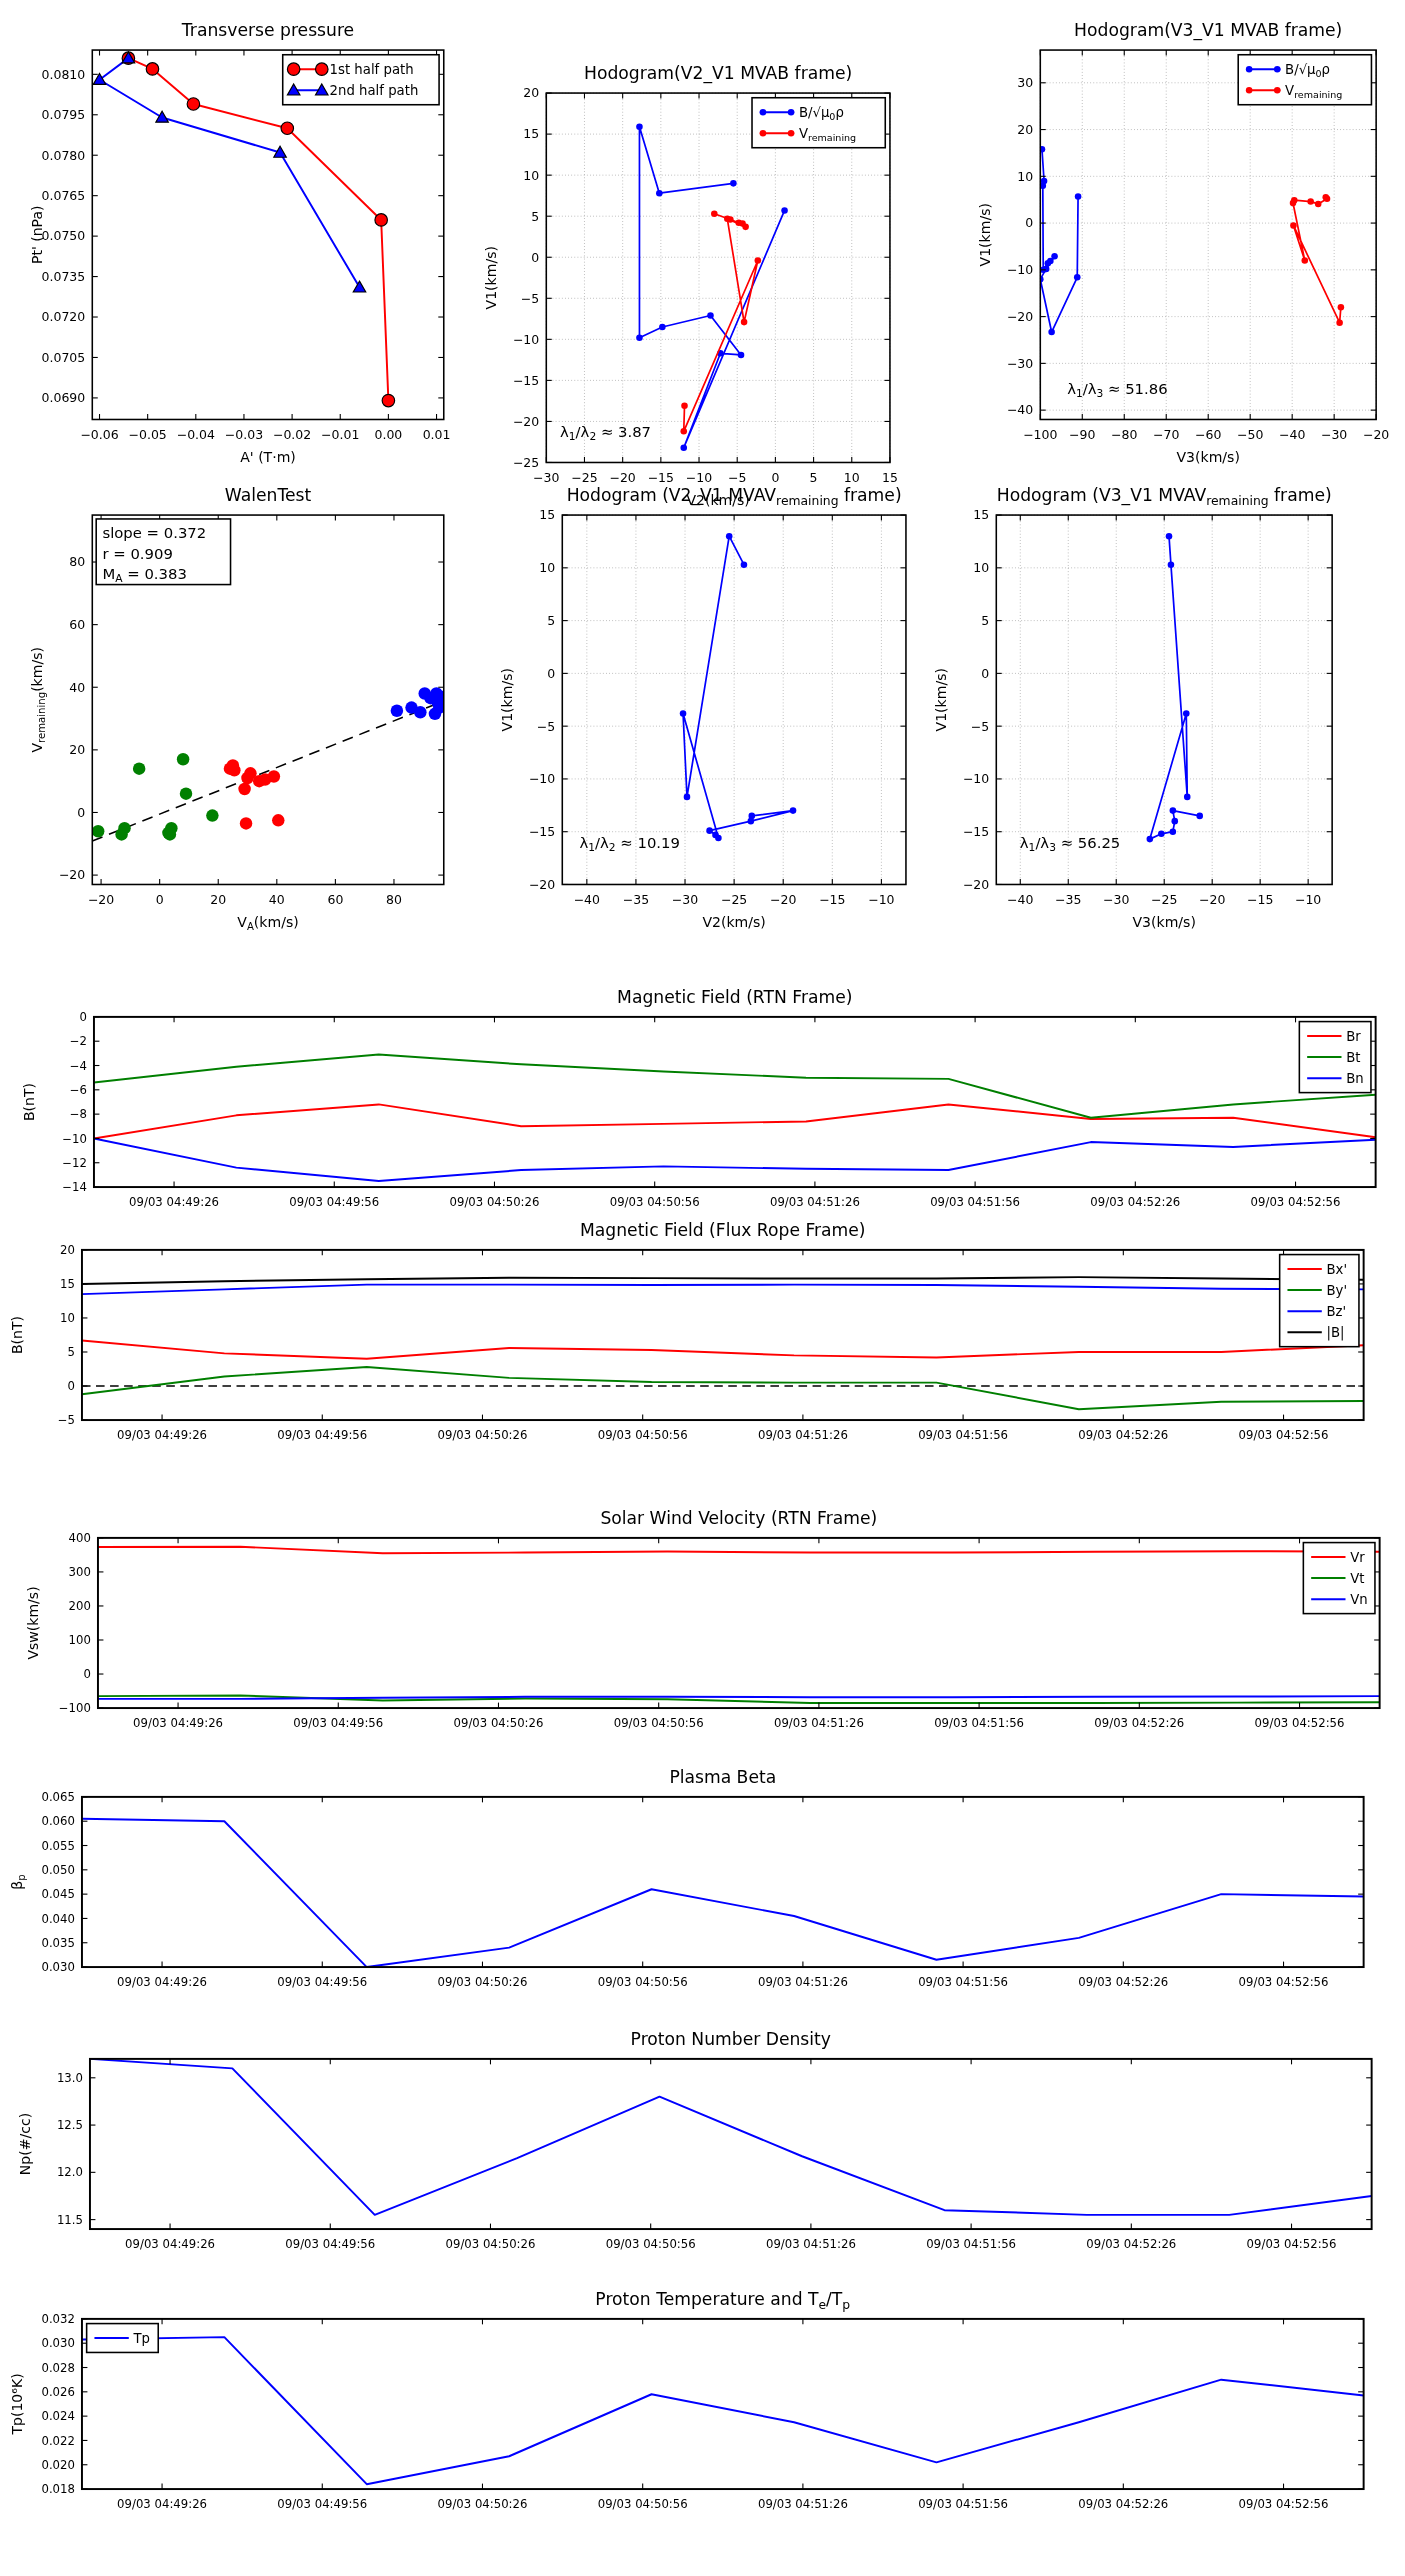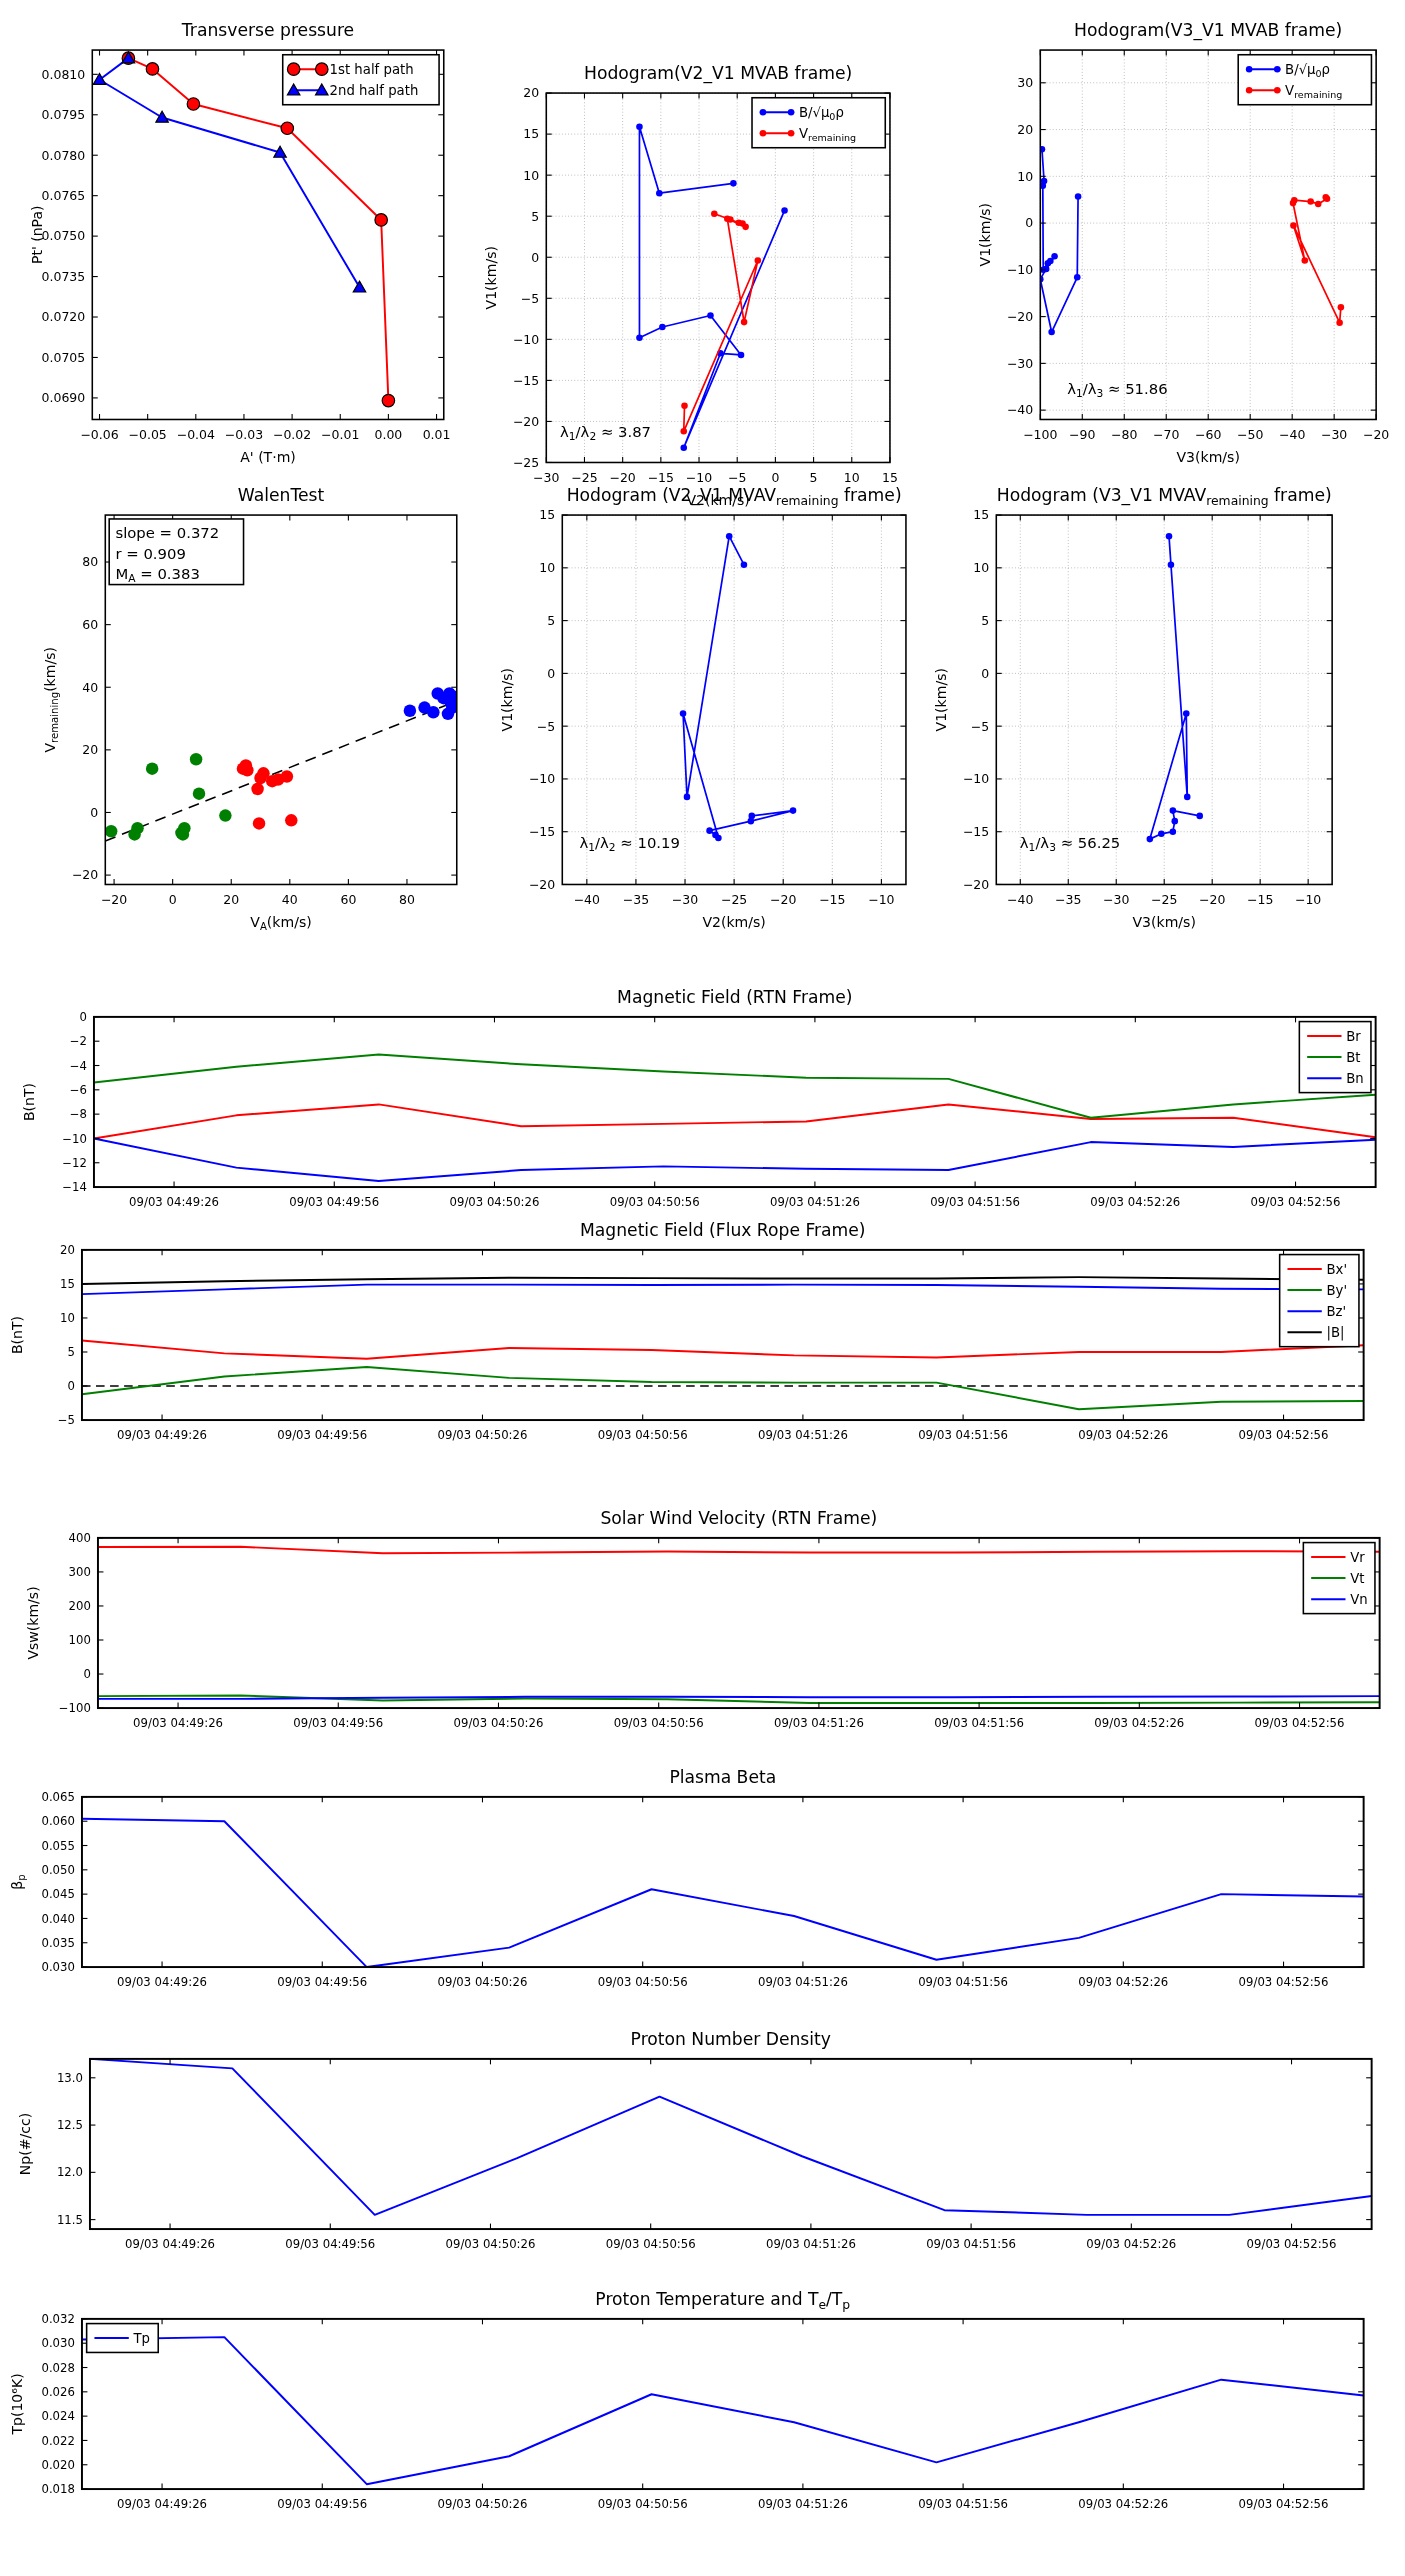--- a/index.html
+++ b/index.html
@@ -375,21 +375,21 @@
           <circle cx="357.4" cy="88.5" r="4.2" fill="#0000ff"></circle>
           <circle cx="393.4" cy="88.5" r="4.2" fill="#0000ff"></circle>
           <text x="403.4" y="94.45" font-size="17" text-anchor="start" fill="#000" font-family="&quot;DejaVu Sans&quot;,sans-serif"><tspan>B/√μ</tspan><tspan dy="3.74" font-size="12.24">0</tspan><tspan dy="-3.74">ρ</tspan></text>
           <line x1="353.4" x2="397.4" y1="115.5" y2="115.5" stroke="#ff0000" stroke-width="2.6"></line>
           <circle cx="357.4" cy="115.5" r="4.2" fill="#ff0000"></circle>
           <circle cx="393.4" cy="115.5" r="4.2" fill="#ff0000"></circle>
           <text x="403.4" y="121.45" font-size="17" text-anchor="start" fill="#000" font-family="&quot;DejaVu Sans&quot;,sans-serif"><tspan>V</tspan><tspan dy="3.74" font-size="12.24">remaining</tspan></text>
         </g>
       </svg>
     </div>
-  <div class="chart" style="left:35px;   top:465px;  ">
+  <div class="chart" style="left:22px;   top:465px;  ">
       <svg width="453" height="500" viewBox="0 0 580 640">
         <g>
           <text x="315" y="46" font-size="22" text-anchor="middle" fill="#000" font-family="&quot;DejaVu Sans&quot;,sans-serif"><tspan>WalenTest</tspan></text>
         </g>
         <clipPath id="clip-walen-test">
           <rect x="90" y="64" width="450" height="473"></rect>
         </clipPath>
         <line x1="90" y1="481.28220338983044" x2="540" y2="302.1033898305085" stroke="#000" stroke-width="2" stroke-dasharray="14 9" clip-path="url(#clip-walen-test)"></line>
         <g clip-path="url(#clip-walen-test)">
           <circle cx="97.5" cy="468.85593220338984" r="8" fill="#008000" stroke="none" stroke-width="0"></circle>

